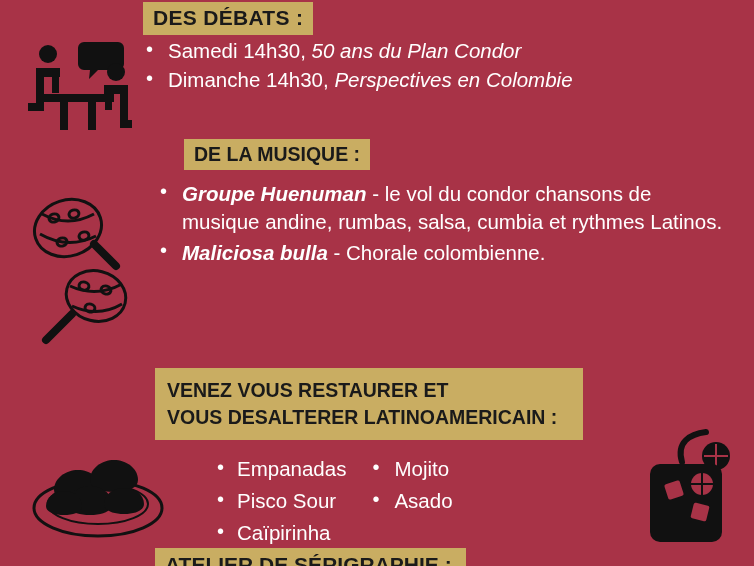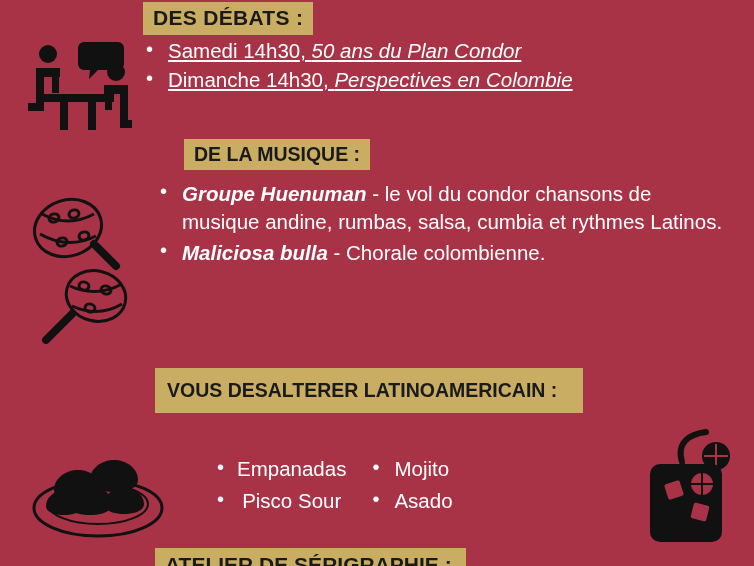--- a/index.html
+++ b/index.html
@@ -40,21 +40,20 @@
   }
   .debats-list {
     position: absolute;
     left: 140px;
     top: 36px;
     width: 570px;
     margin: 0;
     padding: 0;
     list-style: none;
     color: #ffffff;
-    text-decoration: underline;
   }
   .debats-list li {
     font-size: 20.5px;
     line-height: 29px;
     position: relative;
     padding-left: 28px;
     white-space: nowrap;
   }
   .debats-list li::before {
     content: "\2022";
@@ -130,21 +129,21 @@
     padding: 0;
     list-style: none;
   }
   .food li {
     font-size: 20.5px;
     line-height: 32px;
     position: relative;
     padding-left: 22px;
     white-space: nowrap;
   }
-  .food .col-left li { text-align: center; }
+  .food .col-left li { text-align: left; }
   .food li::before {
     content: "\2022";
     position: absolute;
     left: 2px;
     top: -2px;
     font-size: 20px;
   }
   .food .col-right li::before { left: 0px; }
 
   
@@ -186,28 +185,30 @@
     <span class="highlight">DE LA MUSIQUE :</span>
   </div>
 
   <ul class="musique-list">
     <li><span class="band">Groupe Huenuman</span><span> - le vol du condor chansons de musique andine, rumbas, salsa, cumbia et rythmes Latinos.</span></li>
     <li><span class="band"> Maliciosa bulla</span><span> - Chorale colombienne.</span></li>
   </ul>
 
   <div class="sec-resto">
     <div class="resto-lines">
+      <div>VENEZ VOUS RESTAURER ET</div>
       <div>VOUS DESALTERER LATINOAMERICAIN :</div>
     </div>
   </div>
 
   <div class="food">
     <ul class="col-left">
       <li>Empanadas</li>
       <li>Pisco Sour</li>
+      <li>Caïpirinha</li>
     </ul>
     <ul class="col-right">
       <li>Mojito</li>
       <li>Asado</li>
     </ul>
   </div>
 
   <div class="sec-atelier">ATELIER DE SÉRIGRAPHIE :</div>
 
   <div class="ill ill-debate">

